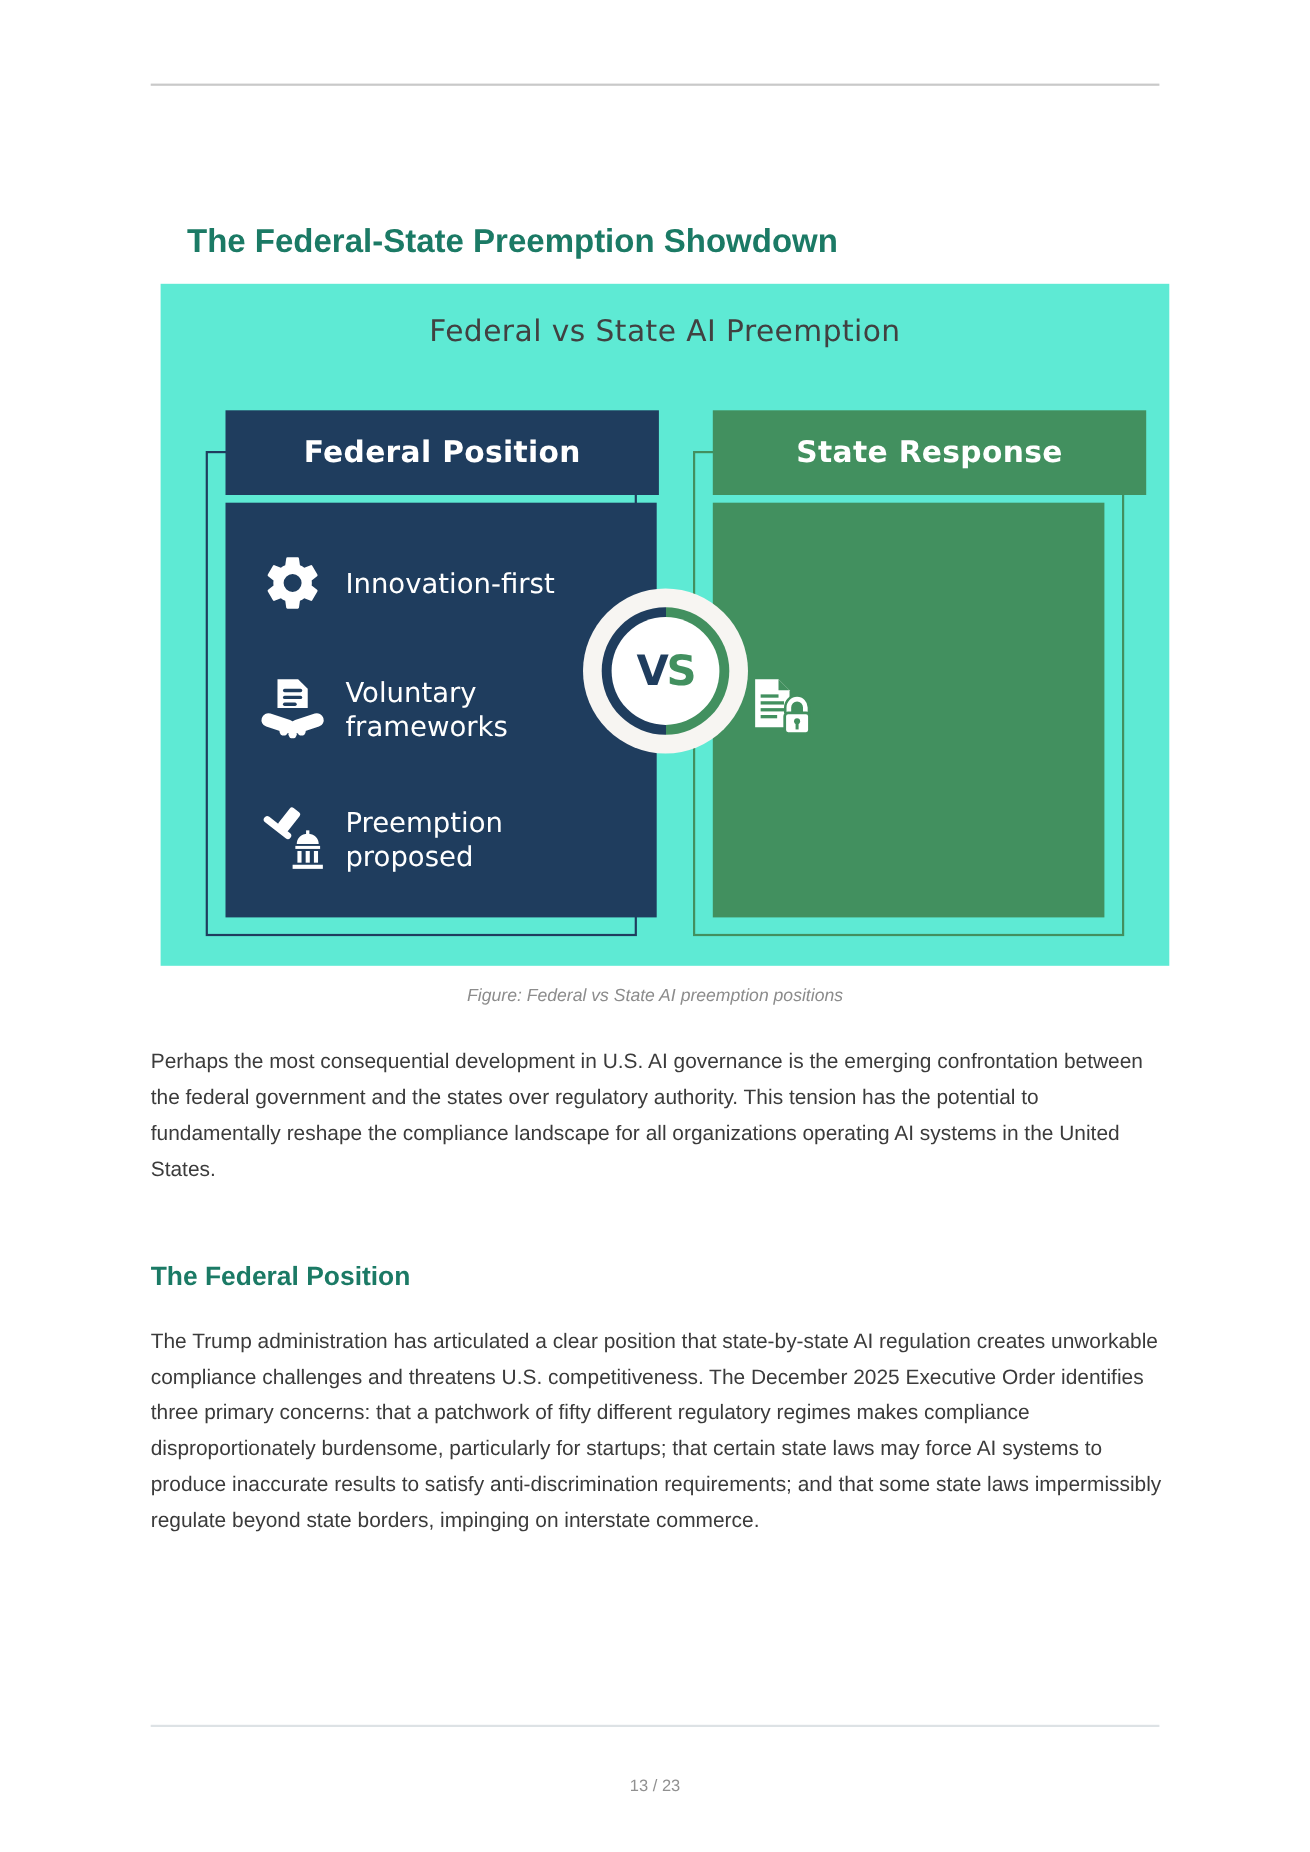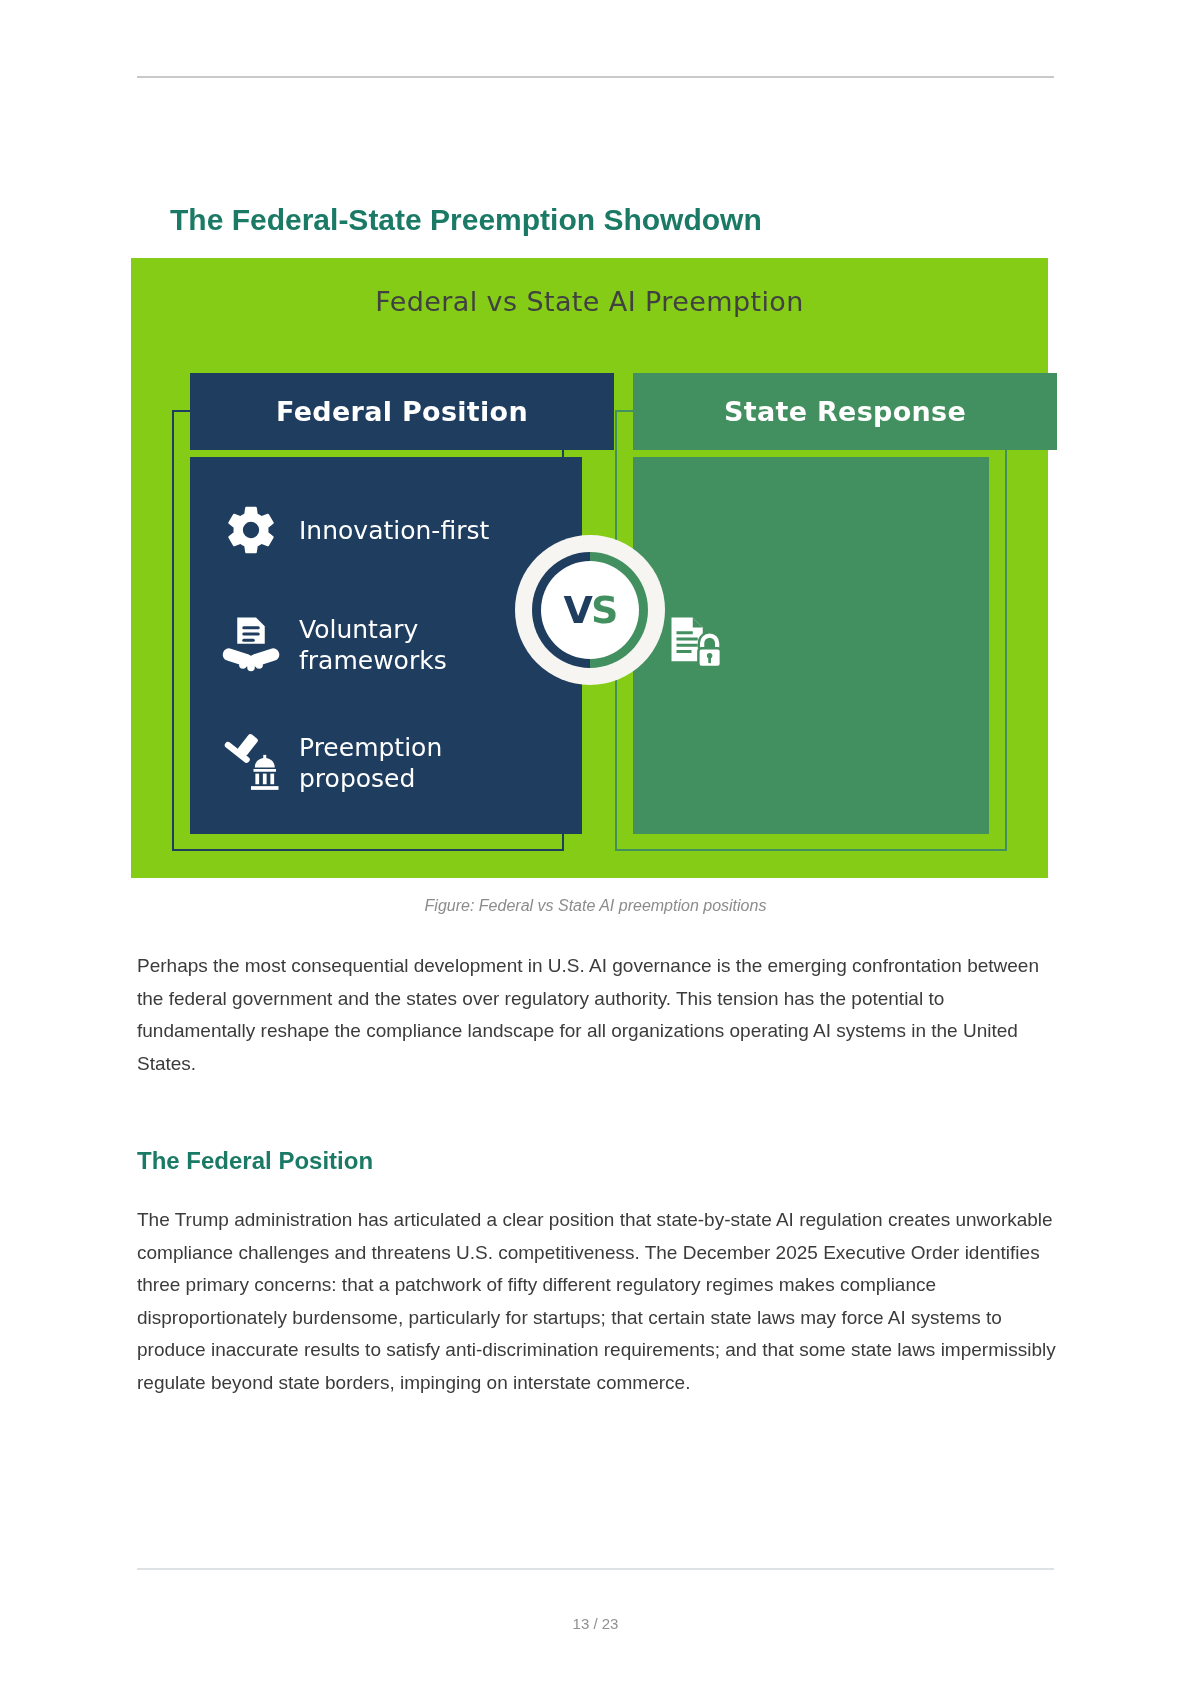--- a/index.html
+++ b/index.html
@@ -9,27 +9,27 @@
   
   .rh-text{position:absolute;top:53px;left:137px;width:917px;text-align:right;
            font-size:15px;color:#9b9b9b;}
   .rh-rule{position:absolute;top:76px;left:137px;width:917px;height:2px;background:#c9c9c9;}
 
   
   .h1{position:absolute;top:203px;left:137px;font-size:30px;font-weight:bold;color:#1b7a65;margin-left:33px;}
   .h2{position:absolute;top:1147px;left:137px;font-size:24px;font-weight:bold;color:#1b7a65;}
 
   
-  .figure{position:absolute;top:258px;left:131px;width:917px;height:620px;background:#84cc16;}
+  .figure{position:absolute;top:258px;left:146px;width:917px;height:620px;background:#5eead4;}
   .fig-title{position:absolute;top:28px;left:0;width:100%;text-align:center;
              font-family:"DejaVu Sans",sans-serif;font-size:27px;color:#414141;letter-spacing:.4px;}
   .outline{position:absolute;top:152px;width:392px;height:441px;border:2px solid;box-sizing:border-box;}
   .outline.fed{left:41px;border-color:#1f3d5e;}
   .outline.sta{left:484px;border-color:#42905f;}
-  .colhead{position:absolute;top:115px;width:424px;height:77px;display:flex;align-items:center;
+  .colhead{position:absolute;top:115px;width:394px;height:77px;display:flex;align-items:center;
            justify-content:center;color:#fff;font-family:"DejaVu Sans",sans-serif;
            font-size:27px;font-weight:bold;letter-spacing:.3px;}
   .colhead.fed{left:59px;background:#1f3d5e;}
   .colhead.sta{left:502px;background:#42905f;}
   .colbody{position:absolute;top:199px;width:356px;height:377px;}
   .colbody.fed{left:59px;background:#1f3d5e;padding-left:36px;}
   .colbody.sta{left:502px;background:#42905f;}
   .item{position:absolute;left:30px;height:66px;display:flex;align-items:center;}
   .item.i1{top:40px}.item.i2{top:155px}.item.i3{top:273px}
   .item .icn{width:62px;height:62px;flex:none;display:flex;align-items:center;justify-content:center;

